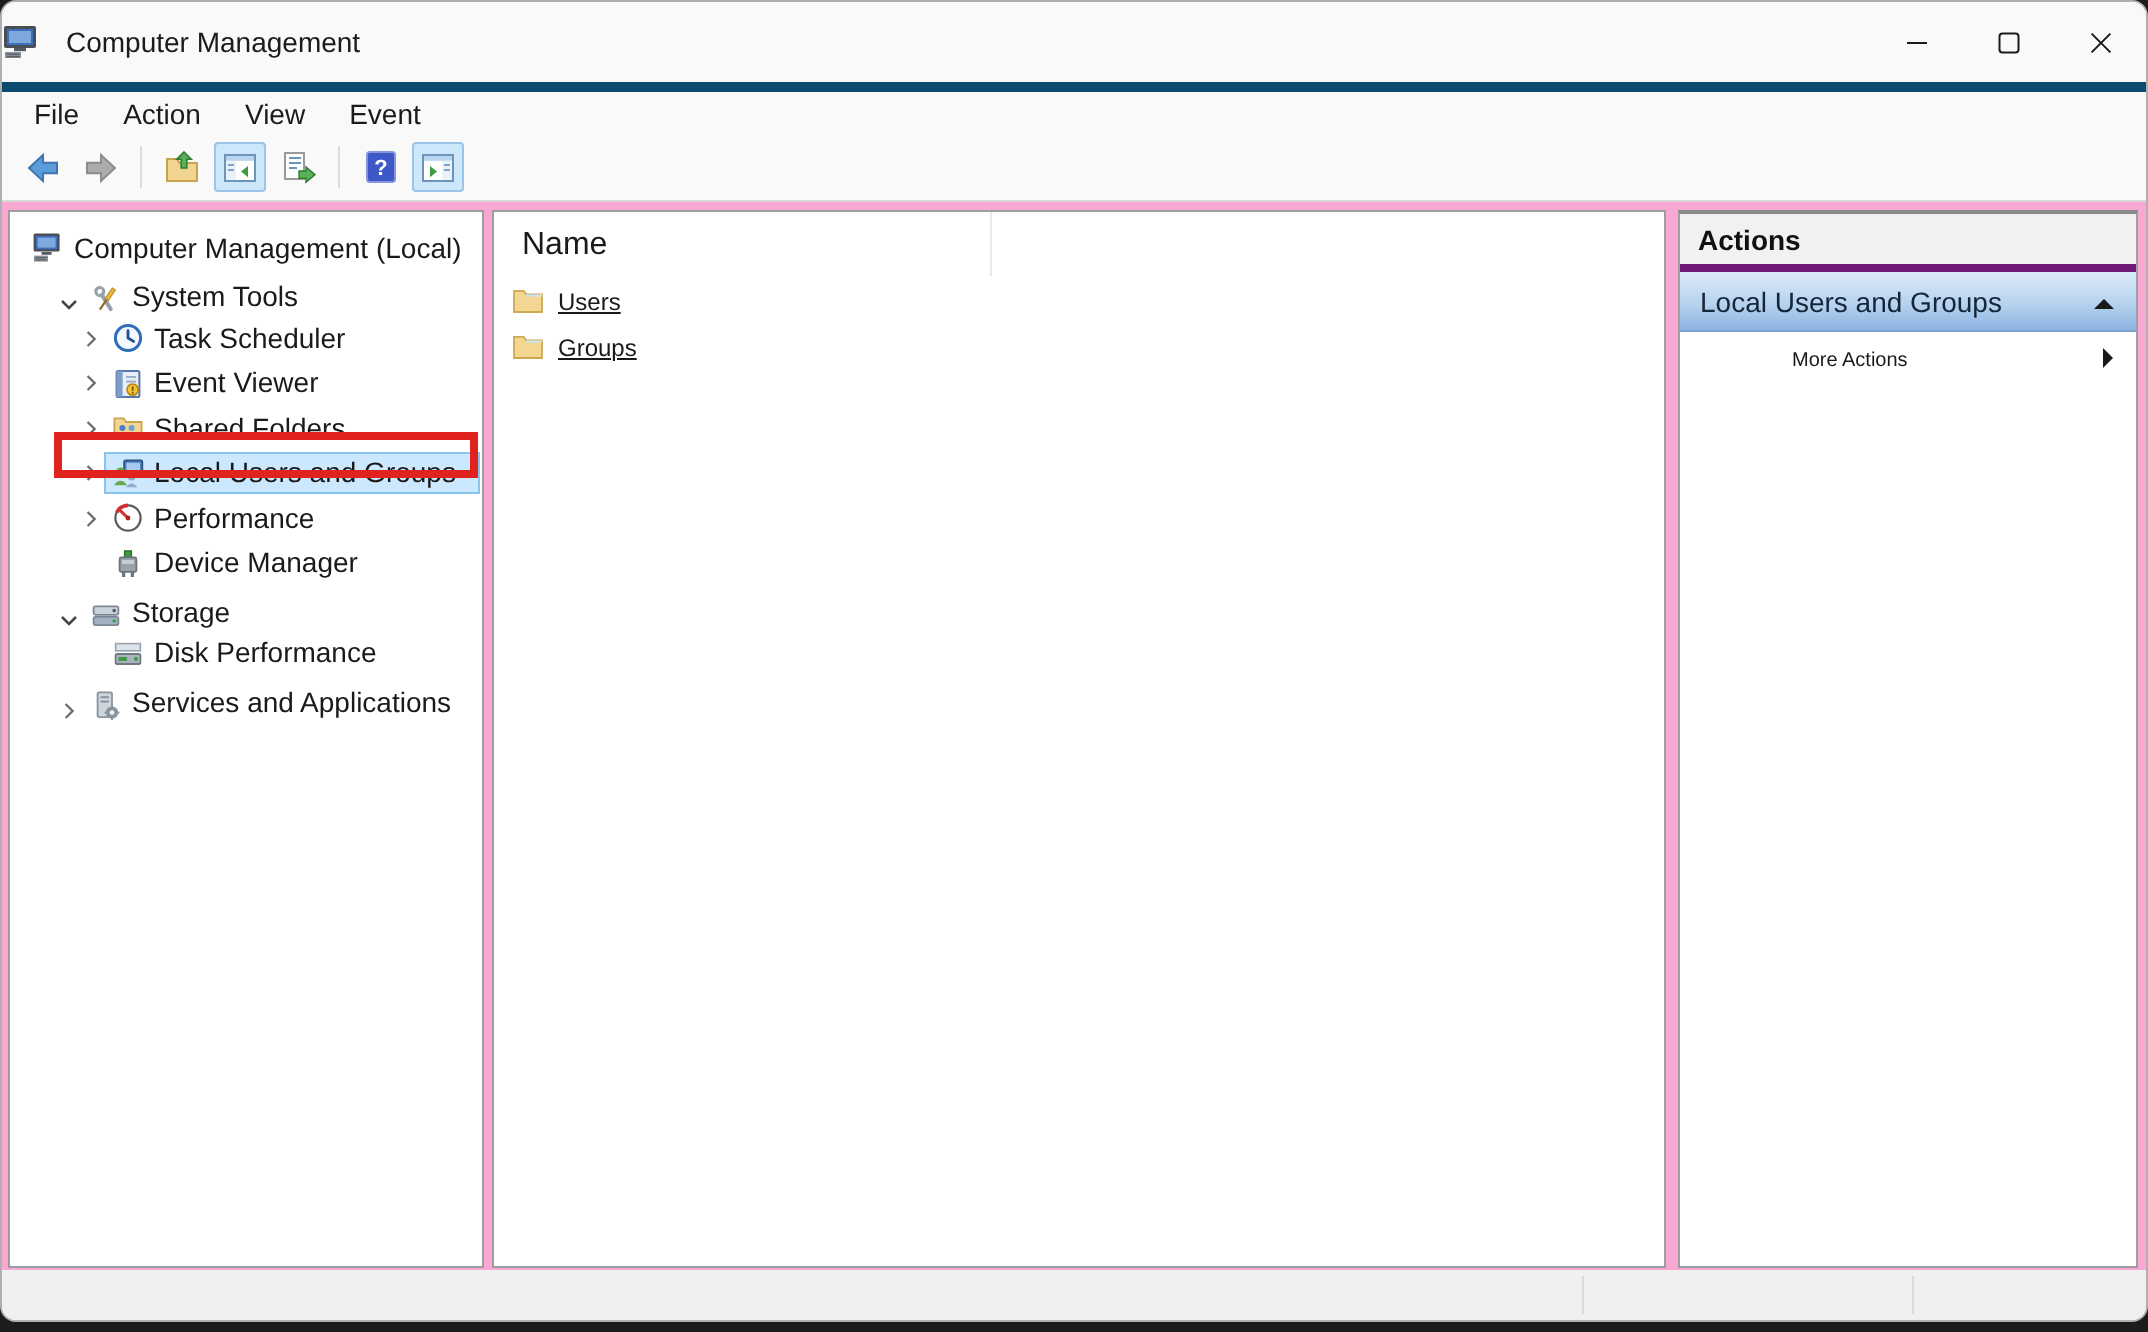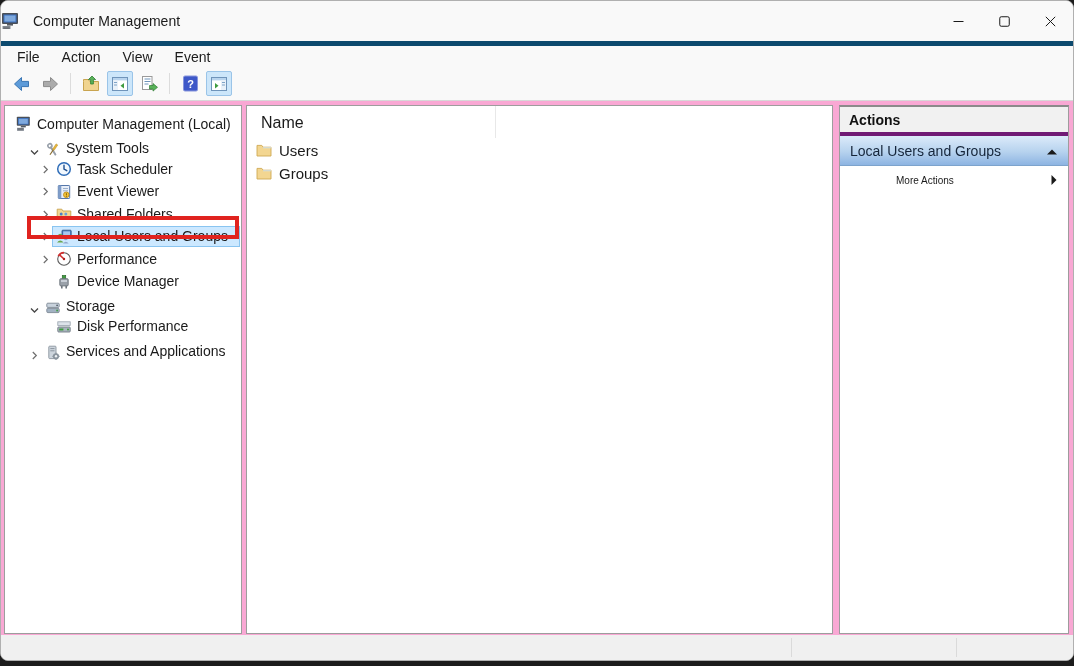--- a/index.html
+++ b/index.html
@@ -40,21 +40,21 @@
   .tree-row .ticon { width: 17px; min-width: 17px; height: 16px; display: flex; align-items: center; justify-content: center; margin: 0 4px 0 2px; }
   .tree-row .tlabel { padding: 1px 4px 2px 1px; }
   .lvl0 { padding-left: 8px; }
   .lvl1 { padding-left: 22px; align-items: flex-end; }
   .lvl2 { padding-left: 33px; }
   .row-content { display: flex; align-items: center; }
   .tree-row.selected .row-content { background: #cce8ff; outline: 1px solid #89c4f0; flex: 1; margin-right: 2px; }
   
   .list-header { position: relative; height: 33px; display: flex; align-items: flex-start; padding: 8px 0 0 14px; font-size: 16px; color: #1a1a1a; }
   .col-divider { position: absolute; left: 248px; top: 0; width: 1px; height: 32px; background: #e8e8e8; }
-  .list-row { display: flex; align-items: center; height: 23px; padding-left: 9px; font-size: 15px; color: #1a1a1a; }
+  .list-row { display: flex; align-items: center; height: 23px; padding-left: 9px; font-size: 12px; color: #1a1a1a; text-decoration: underline; }
   .list-row .licon { width: 17px; height: 16px; margin-right: 6px; display: flex; align-items: center; }
   
   .actions-title { height: 29px; background: #f1f1f1; border-bottom: 4px solid #701a75; display: flex; align-items: center; padding-left: 9px; font-size: 14px; font-weight: bold; color: #111; }
   .actions-group-header { height: 30px; background: linear-gradient(to bottom, #dcebfa 0%, #b6d2ee 55%, #8db4e2 100%); border-bottom: 1px solid #7da3cc; display: flex; align-items: center; padding: 0 10px; font-size: 14px; color: #15253a; }
   .actions-group-header .glabel { flex: 1; }
   .actions-row { height: 29px; display: flex; align-items: center; padding: 0 10px 0 56px; font-size: 10px; color: #1a1a1a; }
   .actions-row .glabel { flex: 1; }
   
   .statusbar { position: absolute; left: 0; top: 634px; width: 1072px; height: 25px; background: #f0f0f0; display: flex; }
   .sb-div { position: absolute; top: 3px; width: 1px; height: 19px; background: #dadada; }

